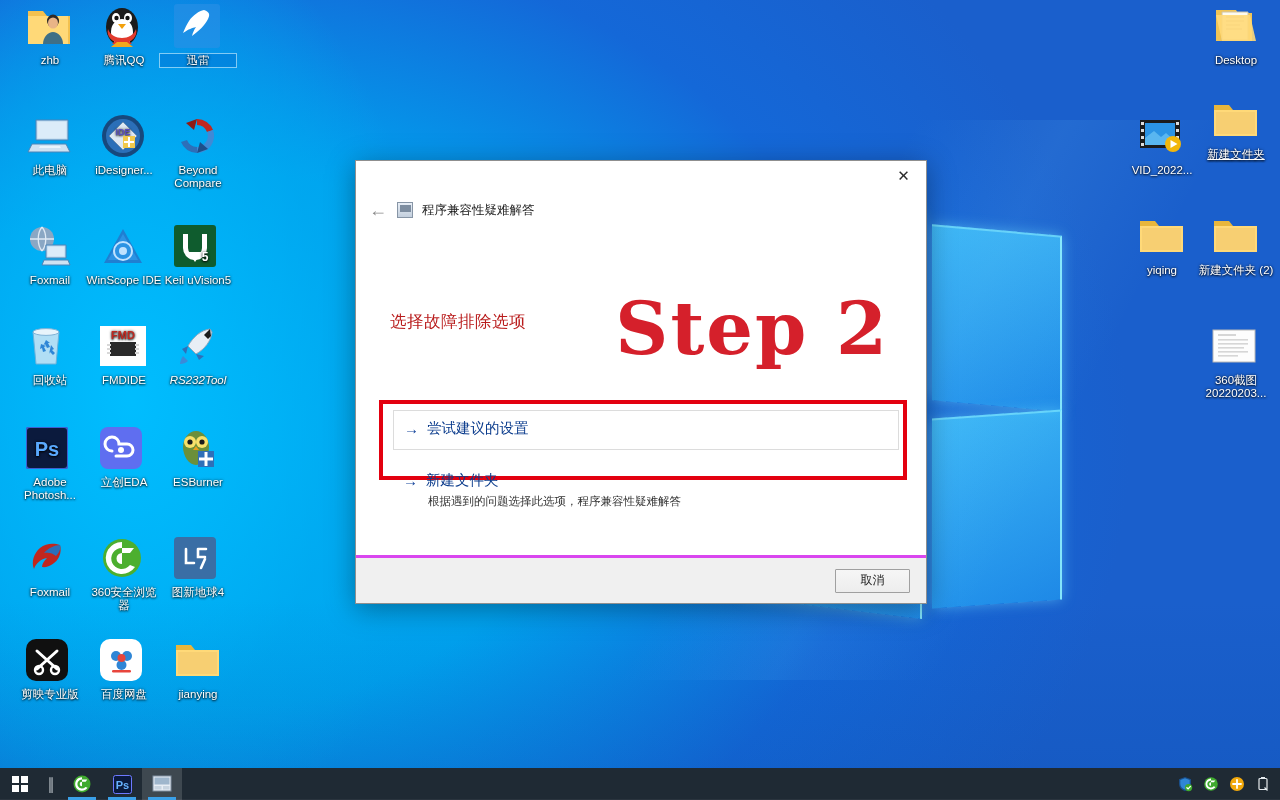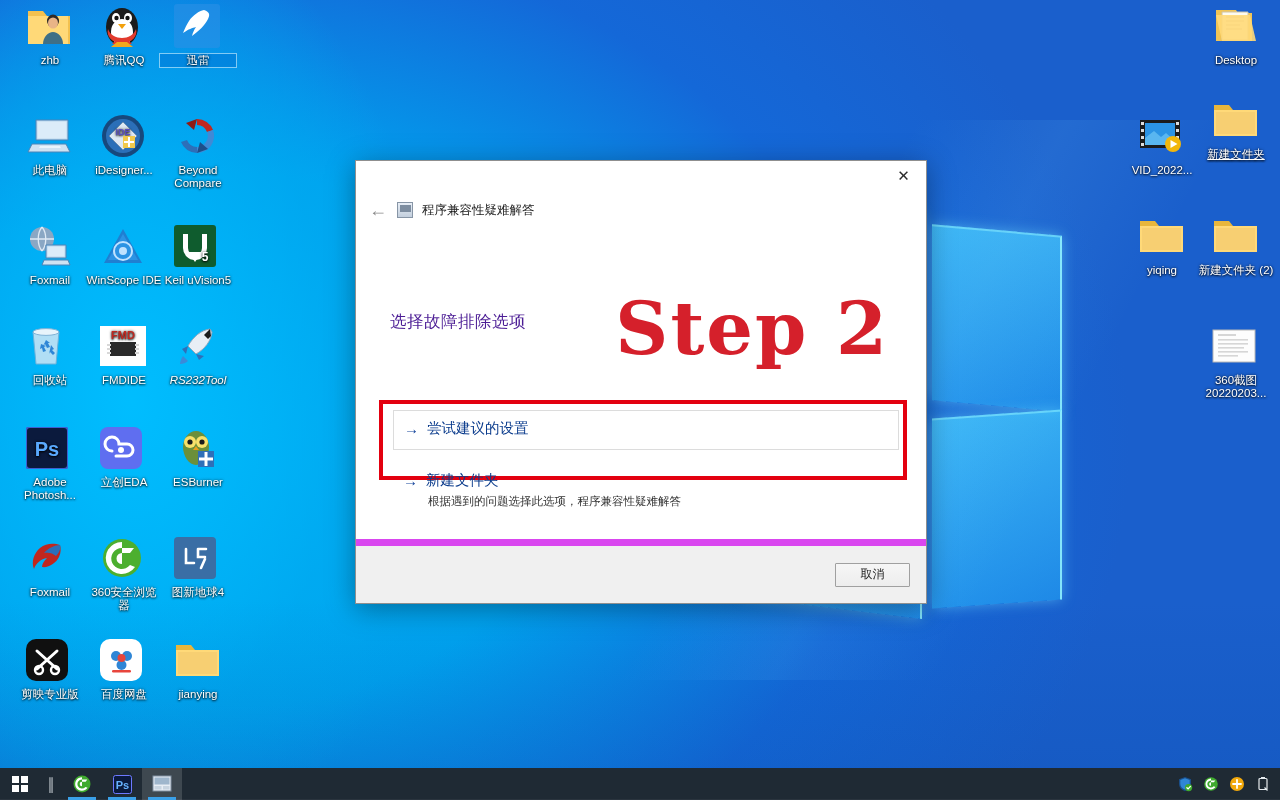--- a/index.html
+++ b/index.html
@@ -93,21 +93,21 @@
   #dlg-appicon::after {
     content:""; position:absolute; left:2px; top:2px; width:11px; height:7px;
     background:#7d8da0;
   }
   #dlg-title { font-size: 12.5px; color: #1a1a1a; }
 
   #dlg-body { flex: 1; position: relative; padding: 0 0 0 0; }
 
   #heading {
     position:absolute; left: 34px; top: 88px;
-    font-size: 16.5px; color: #4c1d95; letter-spacing: .5px;
+    font-size: 16.5px; color: #b91c1c; letter-spacing: .5px;
   }
   #step-label {
     position: absolute; left: 262px; top: 70px;
     font-family: "DejaVu Serif", "Liberation Serif", serif;
     font-size: 72px; font-weight: 700; color: #d5202b;
     letter-spacing: 2px; line-height: 1;
     transform: scaleX(1.02);
   }
   #red-highlight {
     position: absolute; left: 23px; top: 177px; width: 528px; height: 80px;
@@ -121,21 +121,21 @@
   .opt .opt-title {
     font-size: 14.5px; color: #0a3b8c; display:flex; align-items:center; gap: 8px;
   }
   .opt .arrow { font-size: 15px; color:#13439b; }
   .opt .opt-desc {
     font-size: 11.5px; color: #333333; margin: 3px 0 0 25px; line-height: 16px;
   }
   .opt-spacer { height: 13px; }
 
   #dlg-footer {
-    flex: none; height: 64px; border-top: 7px solid #d946ef;
+    flex: none; height: 48px; border-top: 3px solid #d946ef;
     background: #f0f0f0; display:flex; align-items:center; justify-content:flex-end;
     padding-right: 16px;
   }
   #cancel-btn {
     min-width: 75px; height: 24px; padding: 0 14px;
     font-size: 12px; color:#1b1b1b;
     background: linear-gradient(180deg,#f6f6f6,#ededed);
     border: 1px solid #a0a0a0; border-radius: 1px;
     font-family: inherit; cursor: default;
   }

